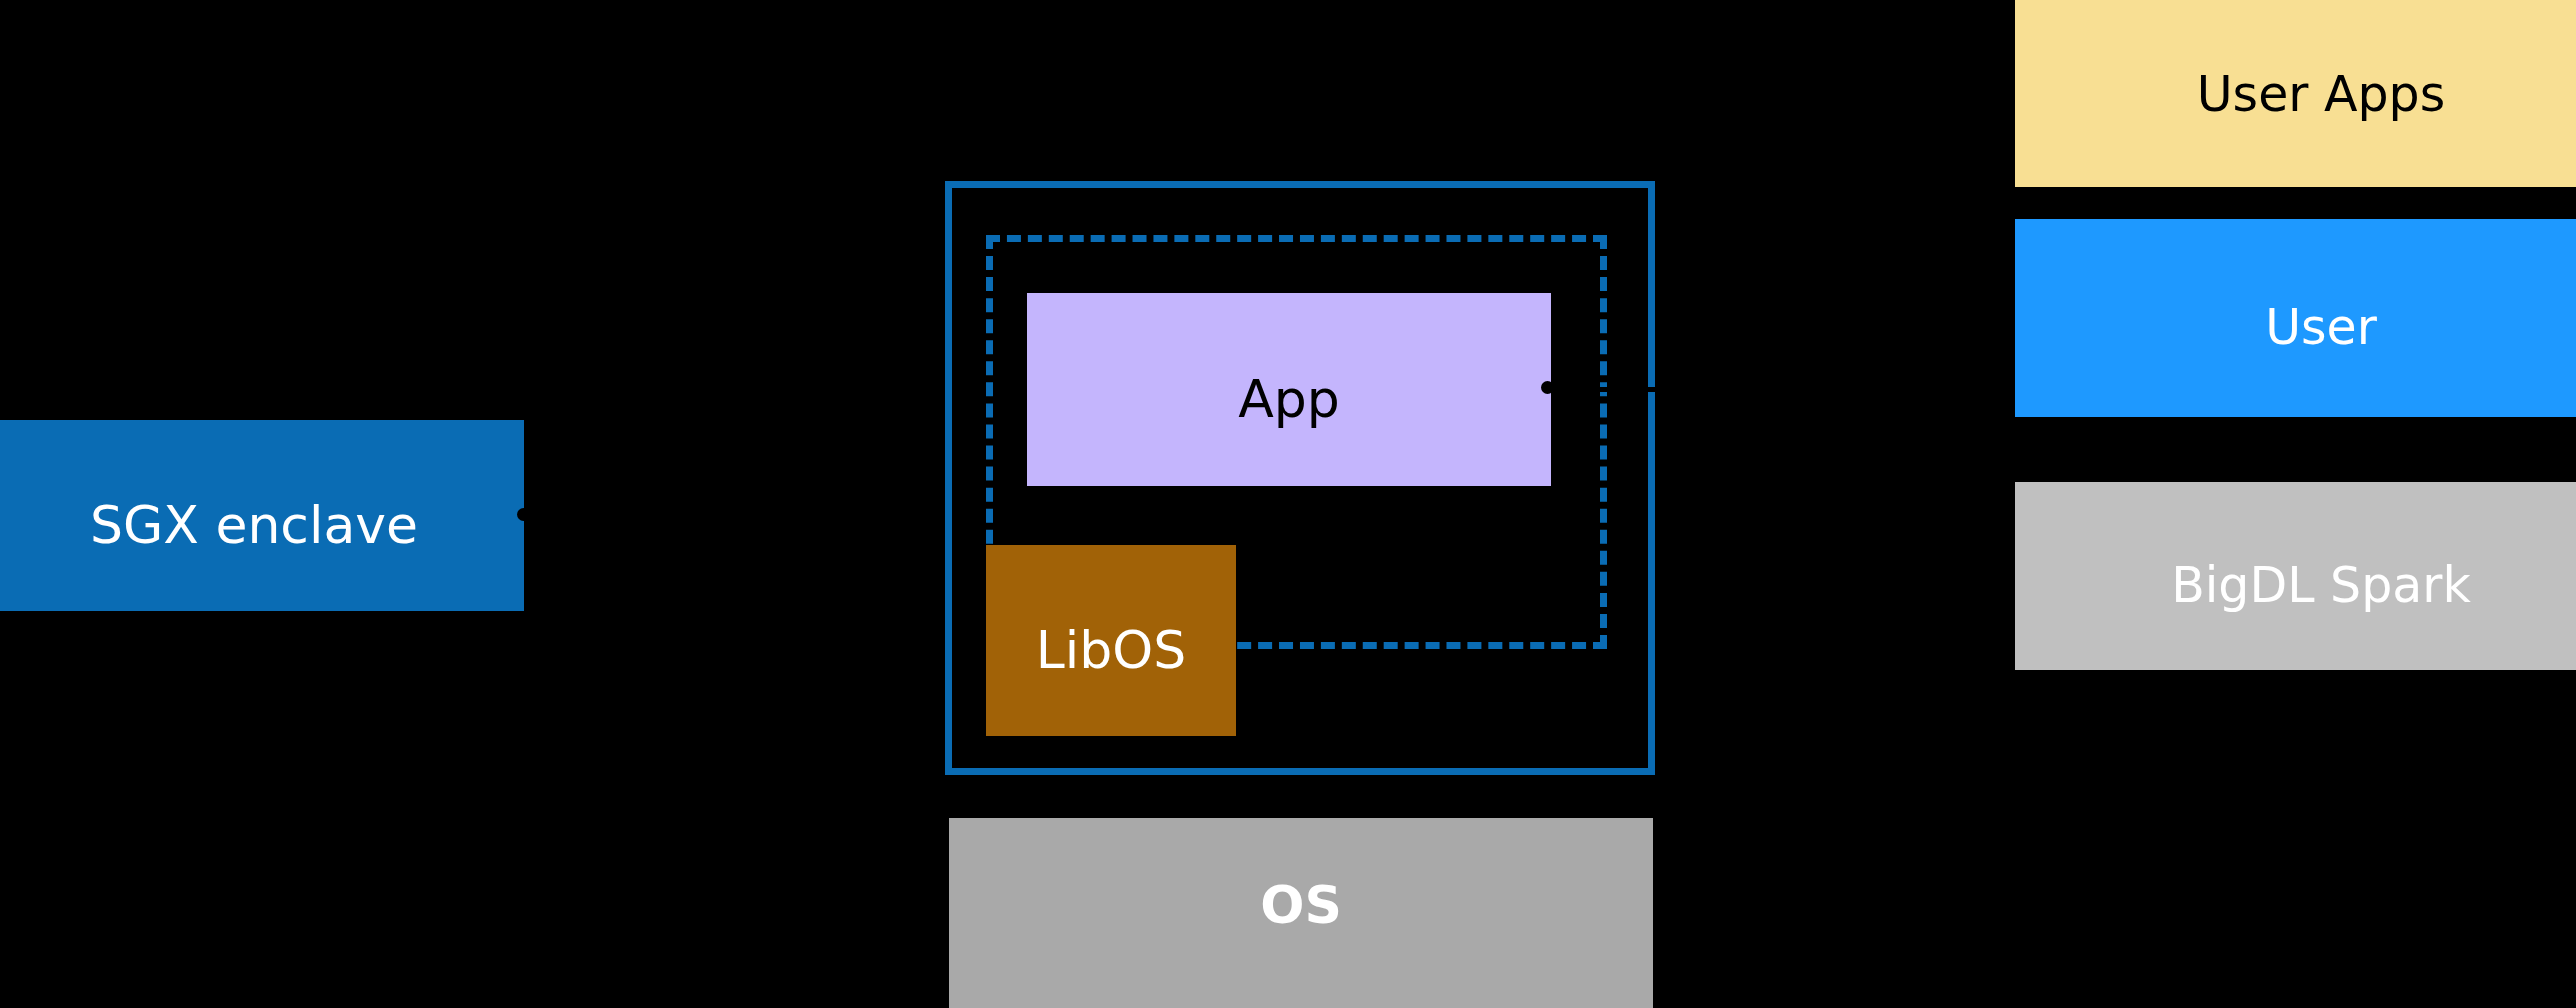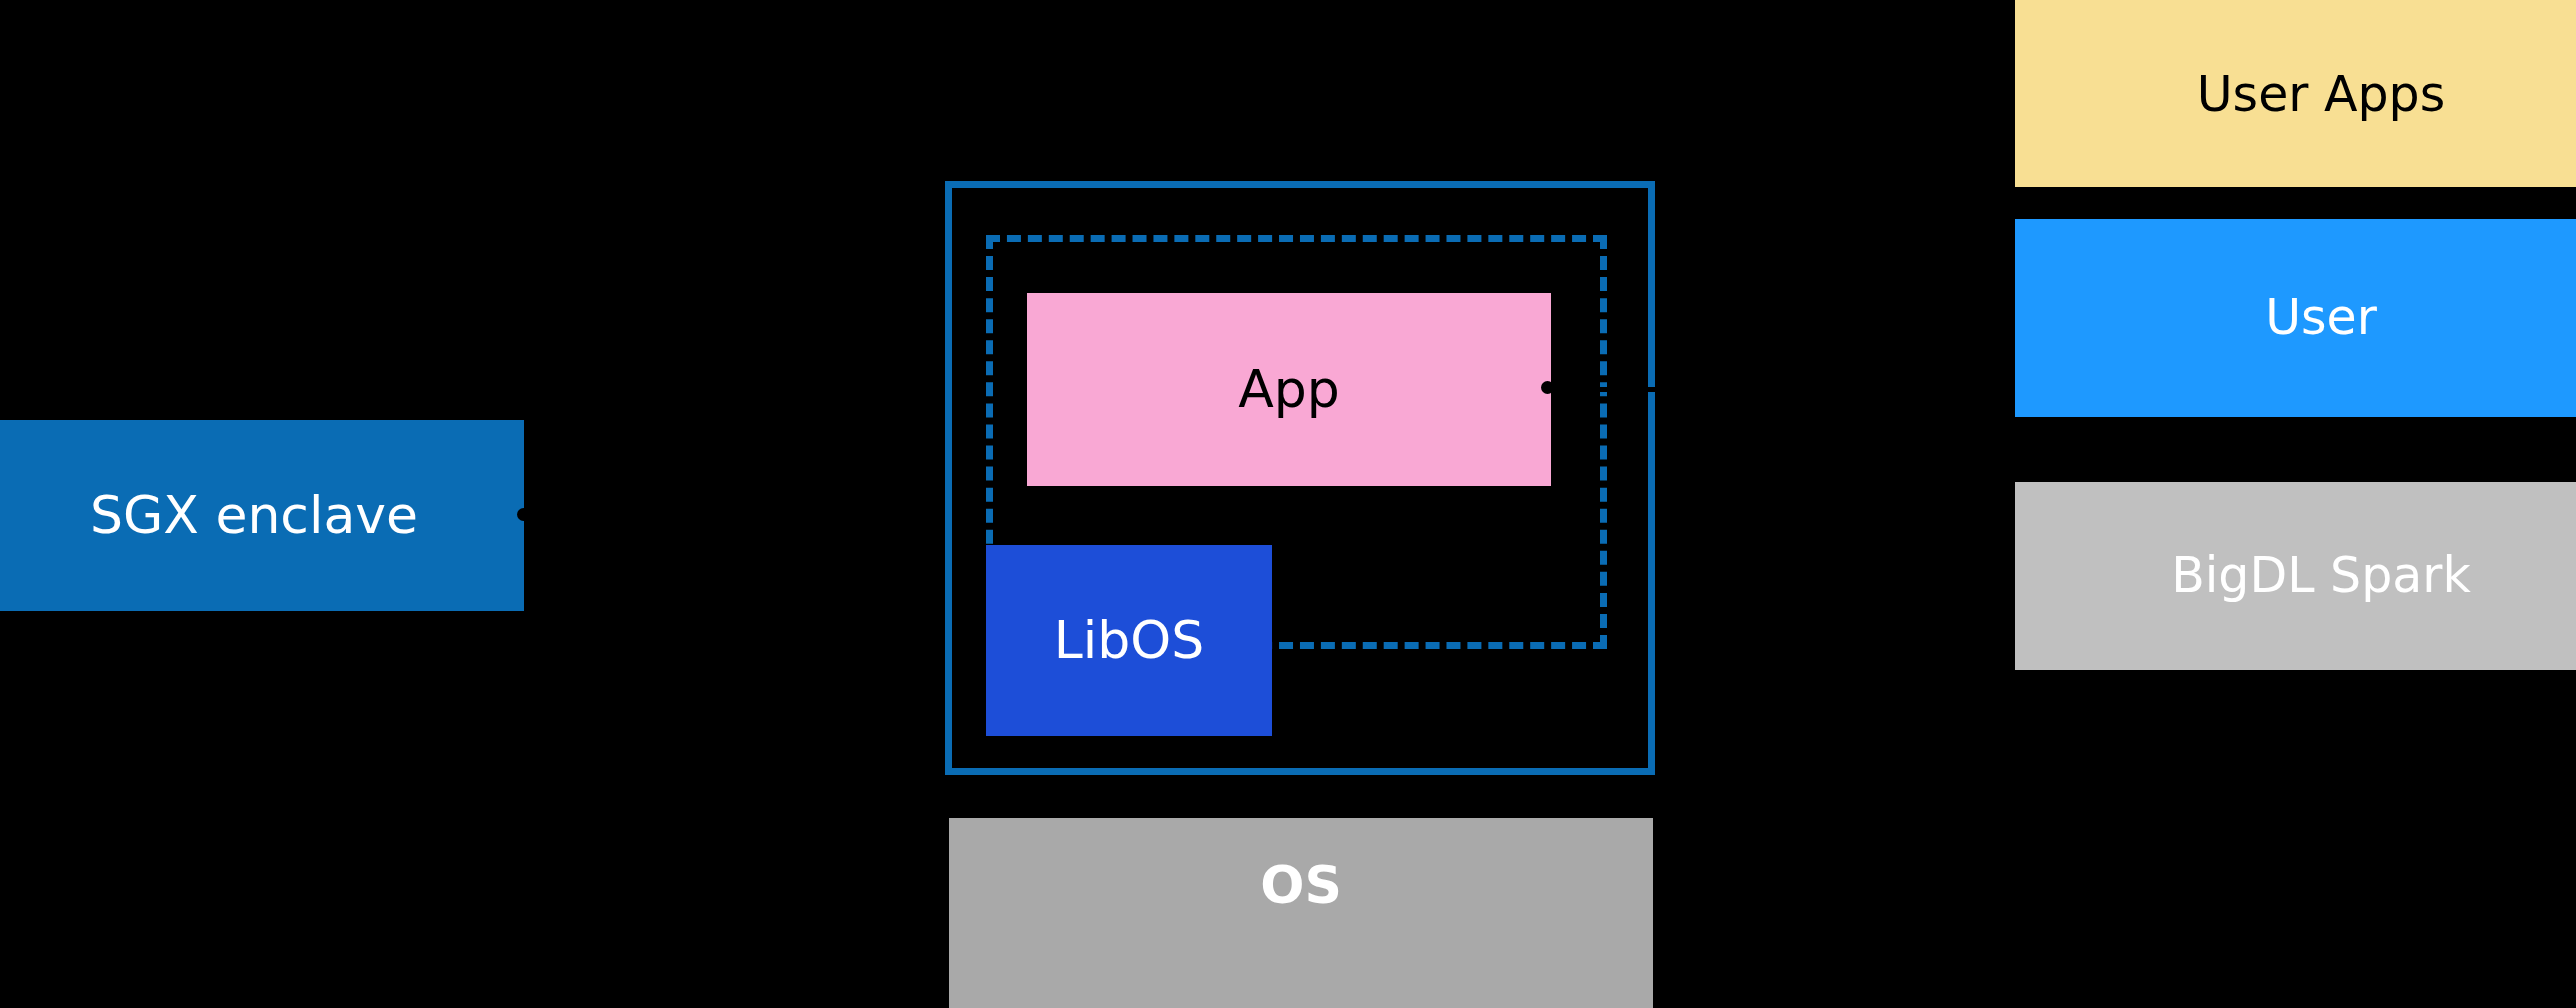--- a/index.html
+++ b/index.html
@@ -20,20 +20,21 @@
     box-sizing: border-box;
     display: flex;
     align-items: center;
     justify-content: center;
     text-align: center;
     line-height: 1.1;
     white-space: nowrap;
   }
   .label {
     display: block;
+    margin-top: 20px;
   }
 
   
   #sgx-enclave-box {
     left: -50px;
     top: 420px;
     width: 574px;
     height: 191px;
     background: #0A6CB4;
     color: #FFFFFF;
@@ -56,30 +57,30 @@
     width: 621px;
     height: 414px;
     border: 7.5px dashed #0A6CB4;
     background: transparent;
   }
   #app-box {
     left: 1027px;
     top: 293px;
     width: 524px;
     height: 193px;
-    background: #f9a8d4;
+    background: #c4b5fd;
     color: #000000;
     font-size: 52px;
   }
   #libos-box {
     left: 986px;
     top: 545px;
-    width: 286px;
+    width: 250px;
     height: 191px;
-    background: #1d4ed8;
+    background: #a16207;
     color: #FFFFFF;
     font-size: 52px;
   }
   #os-box {
     left: 949px;
     top: 818px;
     width: 704px;
     height: 218px;
     background: #A9A9A9;
     color: #FFFFFF;

